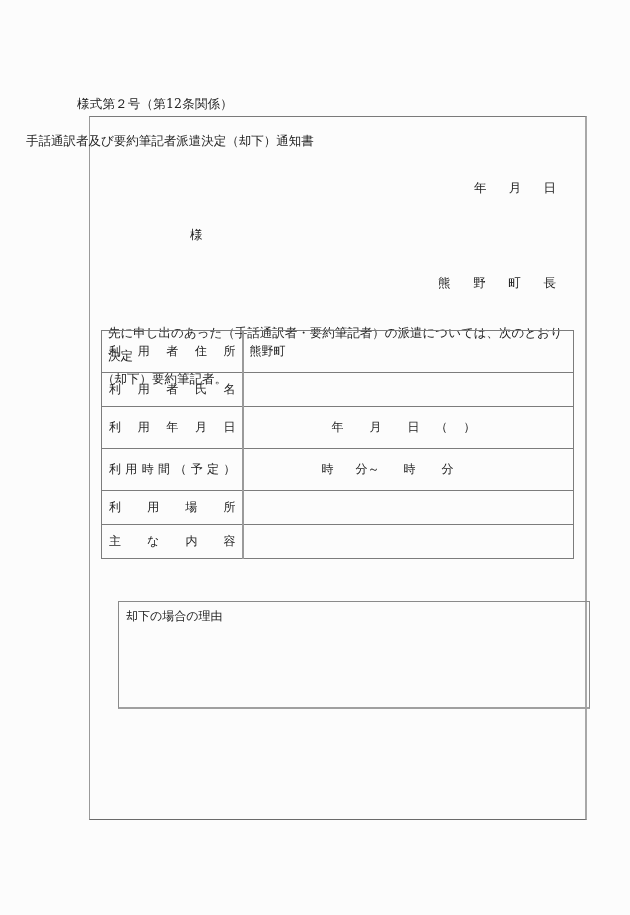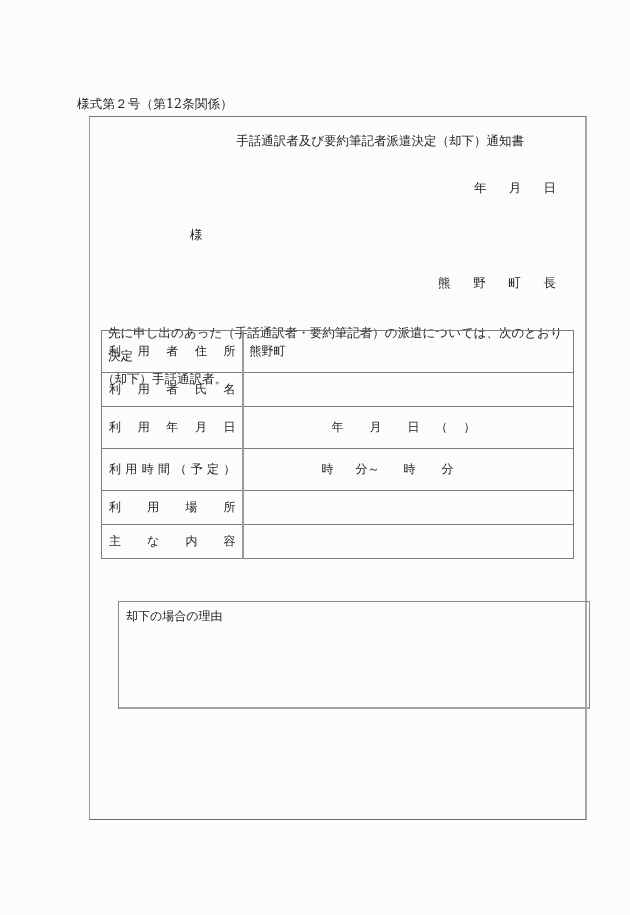--- a/index.html
+++ b/index.html
@@ -20,21 +20,21 @@
   .frame {
     left: 89px; top: 70px;
     width: 495px; height: 702px;
     border-top: 1.5px solid #7a7a7a;
     border-left: 1.5px solid #9a9a9a;
     border-right: 2px solid #a8a8a8;
     border-bottom: 1.5px solid #6a6a6a;
   }
   .doc-title {
     left: 0; width: 524px; top: 87px;
-    text-align: right; font-size: 12.5px;
+    text-align: left; font-size: 12.5px;
     padding-left: 26px; box-sizing: border-box;
     white-space: nowrap;
   }
   .spaced-row {
     display: flex; justify-content: space-between;
     font-size: 12.5px;
   }
   .date-row { left: 474px; top: 134px; width: 82px; }
   .addressee { left: 190px; top: 181px; font-size: 12.5px; }
   .issuer-row { left: 438px; top: 229px; width: 118px; }
@@ -99,21 +99,21 @@
 
 <div class="abs spaced-row issuer-row">
   <span>熊</span>
   <span>野</span>
   <span>町</span>
   <span>長</span>
 </div>
 
 <div class="abs body-text">
   <div>先に申し出のあった（手話通訳者・要約筆記者）の派遣については、次のとおり決定</div>
-  <div class="line2">（却下）手話通訳者。</div>
+  <div class="line2">（却下）要約筆記者。</div>
 </div>
 
 <table class="info">
   <tbody>
       <tr>
     <td class="label">
       <div class="chars">
         <span>利</span>
         <span>用</span>
         <span>者</span>

